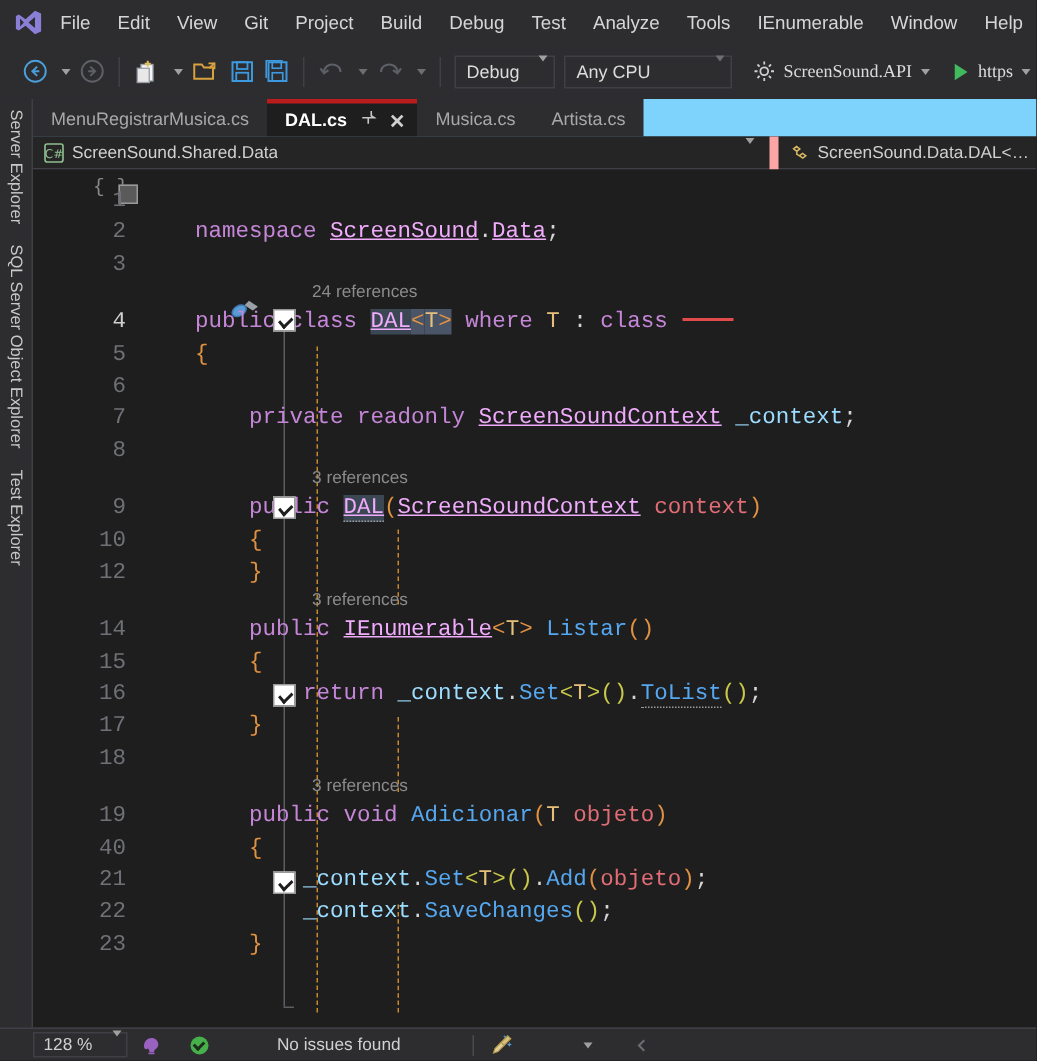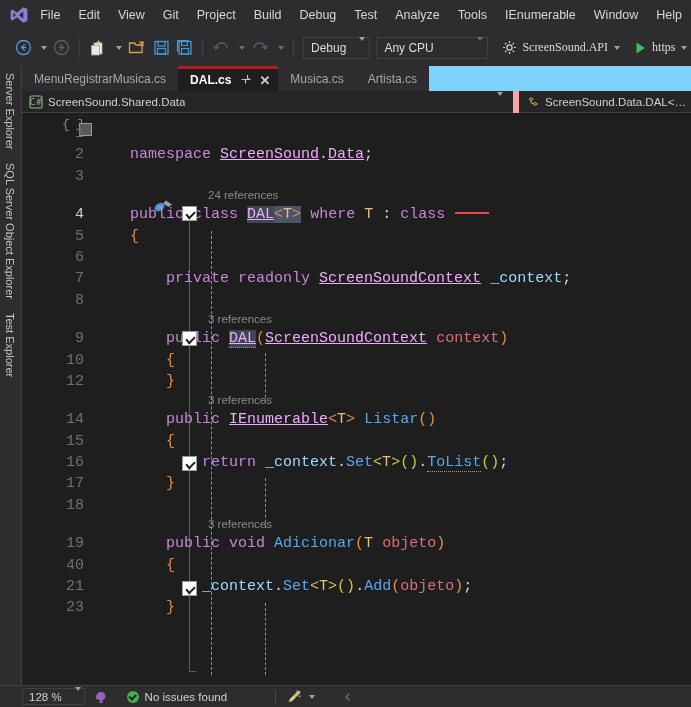--- a/index.html
+++ b/index.html
@@ -133,21 +133,21 @@
   .statusbar {
     position:absolute; left:0; bottom:0; width:691px; height:22px; background:#2d2d30;
     display:flex; align-items:center; font-size:11.5px; color:#d0d0d0;
     border-top:1px solid #3f3f46;
   }
   .zoombox {
     margin-left:22px; height:17px; border:1px solid #3f3f46; background:#2d2d30;
     display:flex; align-items:center; padding:0 3px 0 6px; min-width:62px;
     justify-content:space-between; font-size:11.5px; cursor:default;
   }
-  .st-item { display:flex; align-items:center; margin-left:8px; cursor:default; }
+  .st-item { display:flex; align-items:center; margin-left:8px; cursor:default;gap:40px; }
   .st-sep { width:1px;height:14px;background:#4a4a4d; margin:0 10px; }
   .okdot { width:12px;height:12px;border-radius:50%;background:#46b04a; display:inline-flex;align-items:center;justify-content:center; margin-right:6px;}
   .okdot:after { content:""; width:5px;height:2.5px;border-left:2px solid #1e2b1e;border-bottom:2px solid #1e2b1e;transform:rotate(-45deg); margin-top:-1px;}
 </style>
 </head>
 <body>
 
 <div id="app">
 
   <div class="menubar">
@@ -377,20 +377,21 @@
           <div class="ln"><span class="gutter">15</span><span class="codetxt">    <span class="br1">{</span></span></div>
           <div class="ln"><span class="gutter">16</span><span class="codetxt">        <span class="kw">return</span> <span class="var">_context</span><span class="pun">.</span><span class="mth">Set</span><span class="br2">&lt;</span><span class="typ">T</span><span class="br2">&gt;</span><span class="br2">()</span><span class="pun">.</span><span class="mth dotul">ToList</span><span class="br2">()</span><span class="pun">;</span></span></div>
           <div class="ln"><span class="gutter">17</span><span class="codetxt">    <span class="br1">}</span></span></div>
           <div class="ln"><span class="gutter">18</span><span class="codetxt"></span></div>
           <div class="refrow">
             <span class="reftxt">3 references</span>
           </div>
           <div class="ln"><span class="gutter">19</span><span class="codetxt">    <span class="kw">public</span> <span class="kw">void</span> <span class="mth">Adicionar</span><span class="br1">(</span><span class="typ">T</span> <span class="par">objeto</span><span class="br1">)</span></span></div>
           <div class="ln"><span class="gutter">40</span><span class="codetxt">    <span class="br1">{</span></span></div>
           <div class="ln"><span class="gutter">21</span><span class="codetxt">        <span class="var">_context</span><span class="pun">.</span><span class="mth">Set</span><span class="br2">&lt;</span><span class="typ">T</span><span class="br2">&gt;</span><span class="br2">()</span><span class="pun">.</span><span class="mth">Add</span><span class="br1">(</span><span class="par">objeto</span><span class="br1">)</span><span class="pun">;</span></span></div>
+          <div class="ln"><span class="gutter">22</span><span class="codetxt">        <span class="var">_context</span><span class="pun">.</span><span class="mth">SaveChanges</span><span class="br2">()</span><span class="pun">;</span></span></div>
           <div class="ln"><span class="gutter">23</span><span class="codetxt">    <span class="br1">}</span></span></div>
         </div>
 
       <div class="foldgl" style="top:93px;"></div>
       <div class="foldgl" style="top:218px;"></div>
       <div class="foldgl" style="top:343px;"></div>
       <div class="foldgl" style="top:468px;"></div>
     </div>
   </div>
 

